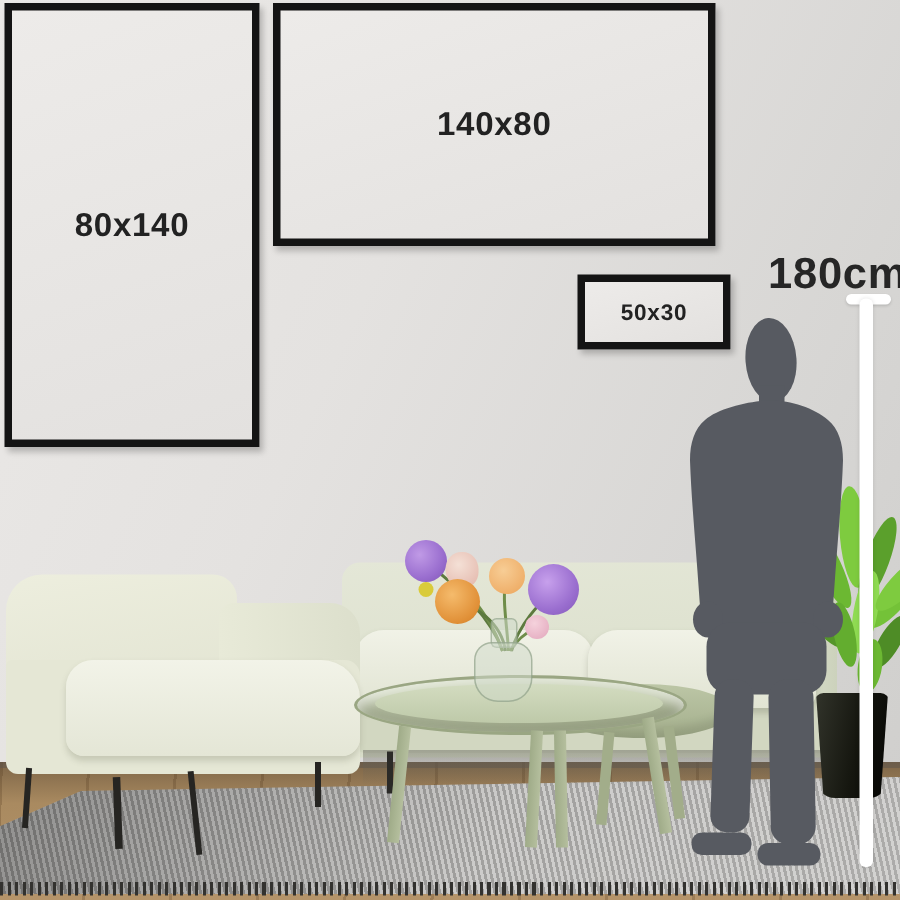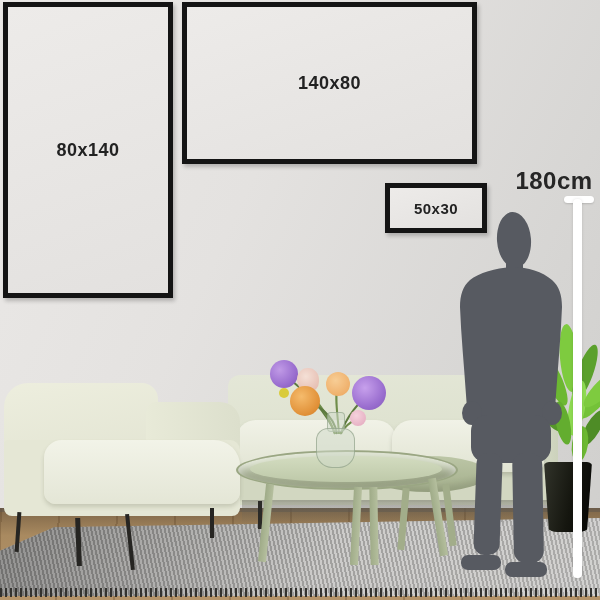--- a/index.html
+++ b/index.html
@@ -10,31 +10,31 @@
   }
   .abs{position:absolute;}
   
   .frame{
     position:absolute;border:5px solid #141414;
     background:linear-gradient(160deg,#edebe9,#e3e1df);
     box-shadow:2px 3px 4px rgba(0,0,0,.22);
     display:flex;align-items:center;justify-content:center;
   }
   .frame-label{
-    color:#222;font-weight:700;letter-spacing:.5px;font-size:18px;
+    color:#222;font-weight:700;letter-spacing:.5px;font-size:22px;
   }
   #frame-80x140{left:3px;top:2px;width:160px;height:286px;text-align:center;}
   #frame-140x80{left:182px;top:2px;width:285px;height:152px;}
   #frame-70x80{left:220px;top:178px;width:135px;height:157px;}
   #frame-50x30{left:385px;top:183px;width:92px;height:40px;justify-content:center;}
   #frame-50x30 .frame-label{font-size:15px;}
   
   #height-label{
-    left:512px;top:167px;width:84px;text-align:center;
-    color:#262626;font-size:24px;font-weight:700;letter-spacing:.5px;
+    left:512px;top:167px;width:84px;text-align:left;
+    color:#262626;font-size:29px;font-weight:700;letter-spacing:.5px;
   }
   #measure-cap{left:564px;top:196px;width:30px;height:7px;background:#fff;border-radius:4px;box-shadow:0 1px 2px rgba(0,0,0,.15);}
   #measure-line{left:573px;top:199px;width:9px;height:379px;background:#fff;border-radius:4px;box-shadow:0 0 3px rgba(0,0,0,.12);z-index:9;}
   
   #floor{
     left:0;top:508px;width:600px;height:92px;
     background:
       repeating-linear-gradient(92deg,rgba(70,45,20,.22) 0 2px,rgba(0,0,0,0) 2px 58px),
       linear-gradient(180deg,#7d6547,#a98a60 30%,#b5946a);
   }

